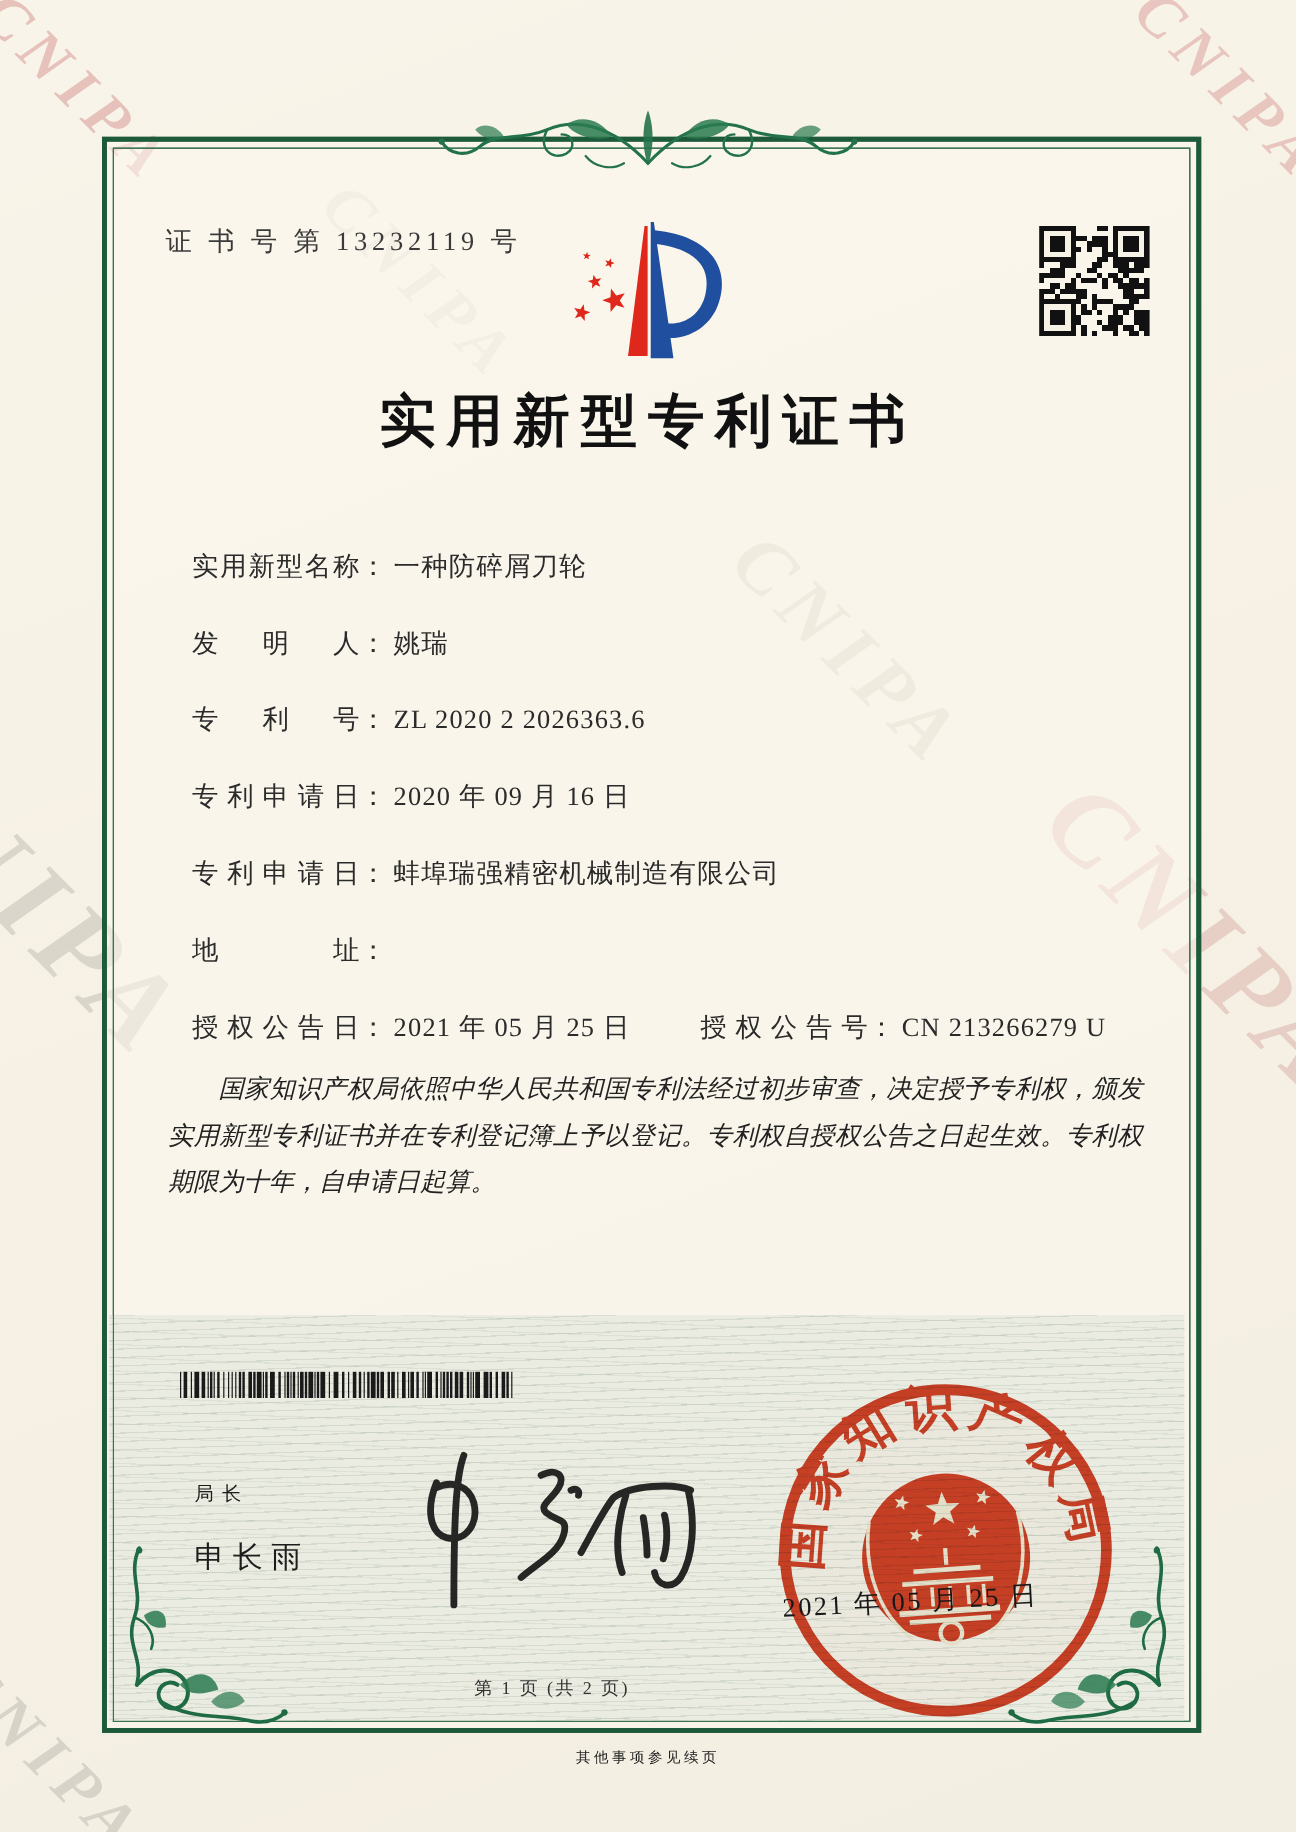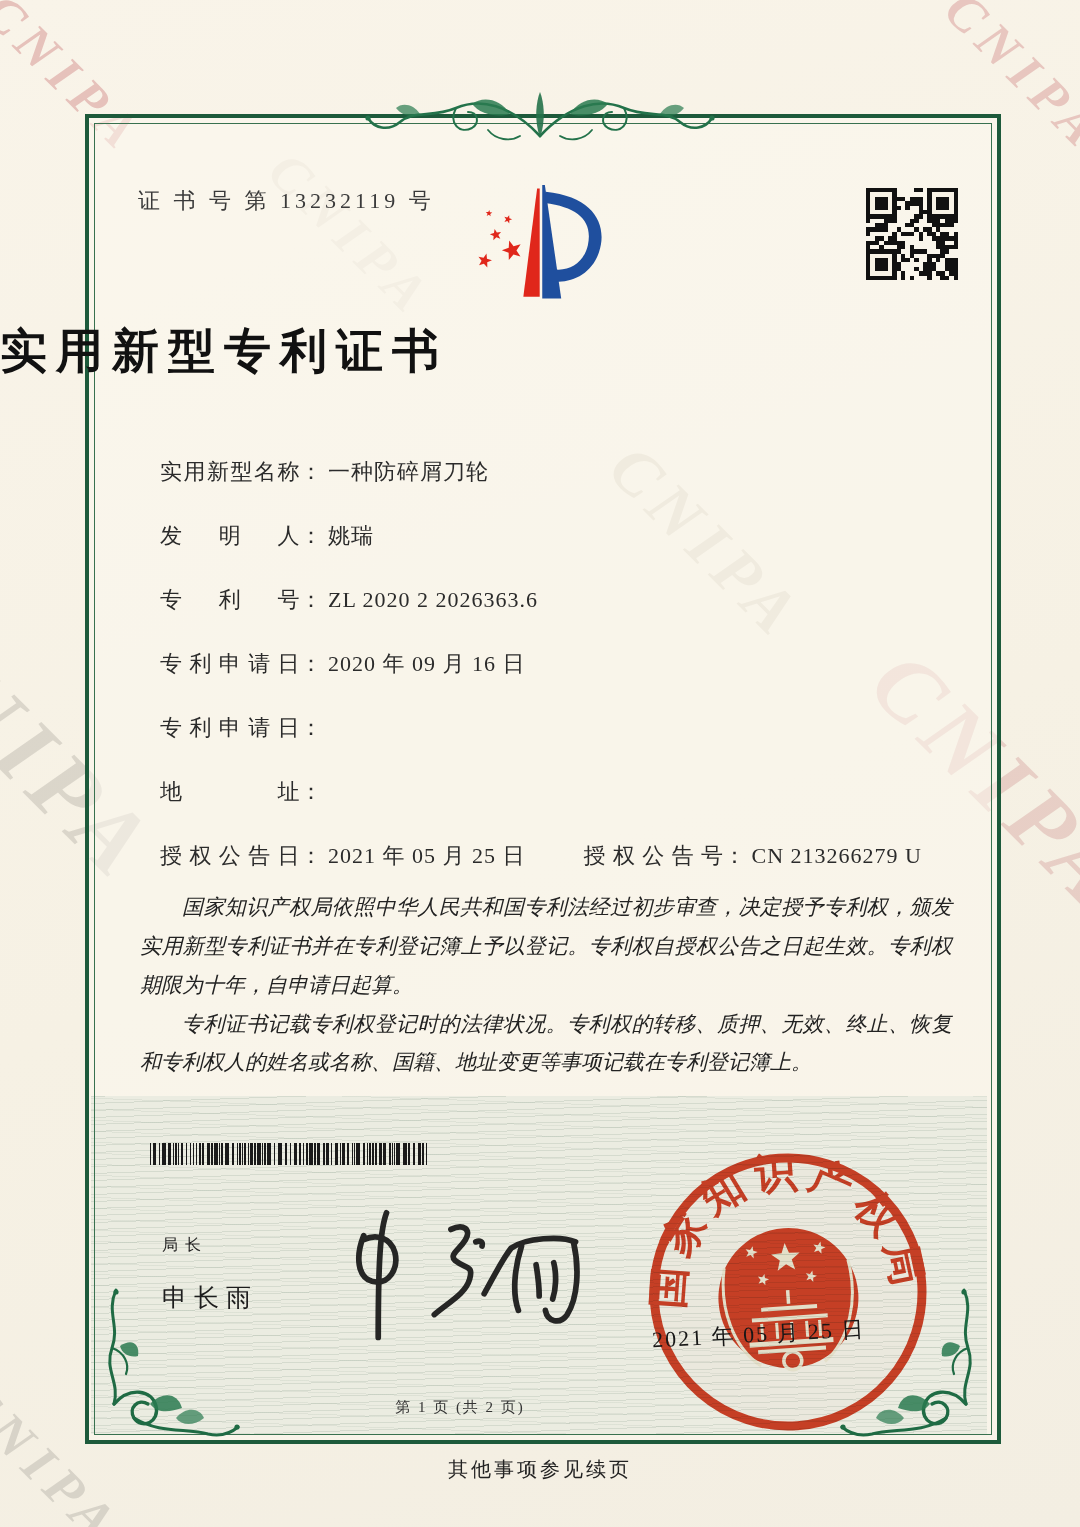--- a/index.html
+++ b/index.html
@@ -14,40 +14,40 @@
      background:
        repeating-linear-gradient(178deg, rgba(125,148,130,.20) 0 1px, rgba(0,0,0,0) 1px 7px),
        repeating-linear-gradient(182deg, rgba(125,148,130,.12) 0 1px, rgba(0,0,0,0) 1px 11px),
        #ebece1;}
   
   .wm{position:absolute;font-style:italic;letter-spacing:9px;transform:rotate(45deg);transform-origin:left top;white-space:nowrap;pointer-events:none;font-weight:700;}
   
   .cert-no{left:138px;top:186px;font-size:22px;letter-spacing:4px;color:#3a3a3a;}
   .logo{left:458px;top:180px;}
   .qr{left:866px;top:188px;}
-  .title{left:0;top:320px;width:1080px;font-size:47px;font-weight:700;letter-spacing:9px;color:#111;}
+  .title{left:0;top:320px;width:1080px;text-align:center;font-size:47px;font-weight:700;letter-spacing:9px;color:#111;}
   
   .fields{left:150px;top:458px;width:810px;font-size:22px;margin-left:10px;}
   .frow{display:flex;align-items:baseline;margin-bottom:36px;line-height:28px;}
   .flabel{display:inline-block;width:140px;text-align:justify;text-align-last:justify;letter-spacing:.5px;}
   .fcolon{margin:0 6px 0 0;}
   .fvalue{letter-spacing:1px;}
   .grant-gap{margin-left:58px;}
   
   .paras{left:140px;top:888px;width:812px;font-size:21px;line-height:1.85;text-align:justify;color:#222;}
   .paras p{margin:0;text-indent:2em;font-style:italic;}
   
   .barcode{left:150px;top:1143px;}
   .sig-title{left:162px;top:1235px;font-size:16px;letter-spacing:7px;font-family:"Liberation Sans","DejaVu Sans",sans-serif;color:#1d1d1d;}
   .sig-name{left:162px;top:1281px;font-size:25px;letter-spacing:7px;font-family:"Liberation Sans","DejaVu Sans",sans-serif;color:#1d1d1d;}
   .signature{left:318px;top:1192px;}
   .seal{left:642px;top:1146px;transform:rotate(-4deg);opacity:.94;mix-blend-mode:multiply;}
   .seal-date{left:652px;top:1318px;width:280px;font-size:22px;letter-spacing:2px;color:#171717;transform:rotate(-3deg);z-index:6;}
   .page-no{left:0;top:1398px;width:920px;text-align:center;font-size:15px;letter-spacing:2px;color:#333;}
-  .continuation{left:0;top:1456px;width:1080px;text-align:center;font-size:20px;letter-spacing:3px;color:#222;}
+  .continuation{left:0;top:1456px;width:1080px;text-align:center;font-size:12px;letter-spacing:3px;color:#222;}
   .orn{pointer-events:none;}
 </style>
 </head>
 <body>
 
 <div class="wm" style="left:14px;top:-18px;font-size:52px;color:rgba(205,125,125,.42);">CNIPA</div>
 <div class="wm" style="left:975px;top:-20px;font-size:52px;color:rgba(205,125,125,.38);">CNIPA</div>
 <div class="wm" style="left:-55px;top:590px;font-size:96px;color:rgba(140,135,128,.26);">CNIPA</div>
 <div class="wm" style="left:925px;top:630px;font-size:92px;color:rgba(198,130,130,.30);">CNIPA</div>
 <div class="wm" style="left:648px;top:430px;font-size:66px;color:rgba(185,175,152,.32);">CNIPA</div>
@@ -290,38 +290,38 @@
     <span class="fvalue">ZL 2020 2 2026363.6</span>
   </div>
   <div class="frow">
     <span class="flabel">专利申请日</span>
       <span class="fcolon">：</span>
     <span class="fvalue">2020 年 09 月 16 日</span>
   </div>
   <div class="frow">
     <span class="flabel">专利申请日</span>
       <span class="fcolon">：</span>
+    <span class="fvalue">蚌埠瑞强精密机械制造有限公司</span>
   </div>
   <div class="frow">
     <span class="flabel">地址</span>
       <span class="fcolon">：</span>
   </div>
   <div class="frow">
     <span class="flabel">授权公告日</span>
       <span class="fcolon">：</span>
     <span class="fvalue">2021 年 05 月 25 日</span>
     <span class="flabel grant-gap">授权公告号</span>
       <span class="fcolon">：</span>
     <span class="fvalue">CN 213266279 U</span>
   </div>
 </div>
 
 <div class="abs paras">
   <p>国家知识产权局依照中华人民共和国专利法经过初步审查，决定授予专利权，颁发实用新型专利证书并在专利登记簿上予以登记。专利权自授权公告之日起生效。专利权期限为十年，自申请日起算。</p>
-  <p>专利证书记载专利权登记时的法律状况。专利权的转移、质押、无效、终止、恢复和专利权人的姓名或名称、国籍、地址变更等事项记载在专利登记簿上。</p>
 </div>
 
 <svg class="abs barcode" id="barSvg" width="282" height="22" viewBox="0 0 282 22">
     <rect x="0" y="0" width="1" height="22" fill="#1a1a1a"></rect>
     <rect x="3" y="0" width="3" height="22" fill="#1a1a1a"></rect>
     <rect x="9" y="0" width="1" height="22" fill="#1a1a1a"></rect>
     <rect x="12" y="0" width="4" height="22" fill="#1a1a1a"></rect>
     <rect x="18" y="0" width="3" height="22" fill="#1a1a1a"></rect>
     <rect x="23" y="0" width="1" height="22" fill="#1a1a1a"></rect>
     <rect x="25" y="0" width="2" height="22" fill="#1a1a1a"></rect>

